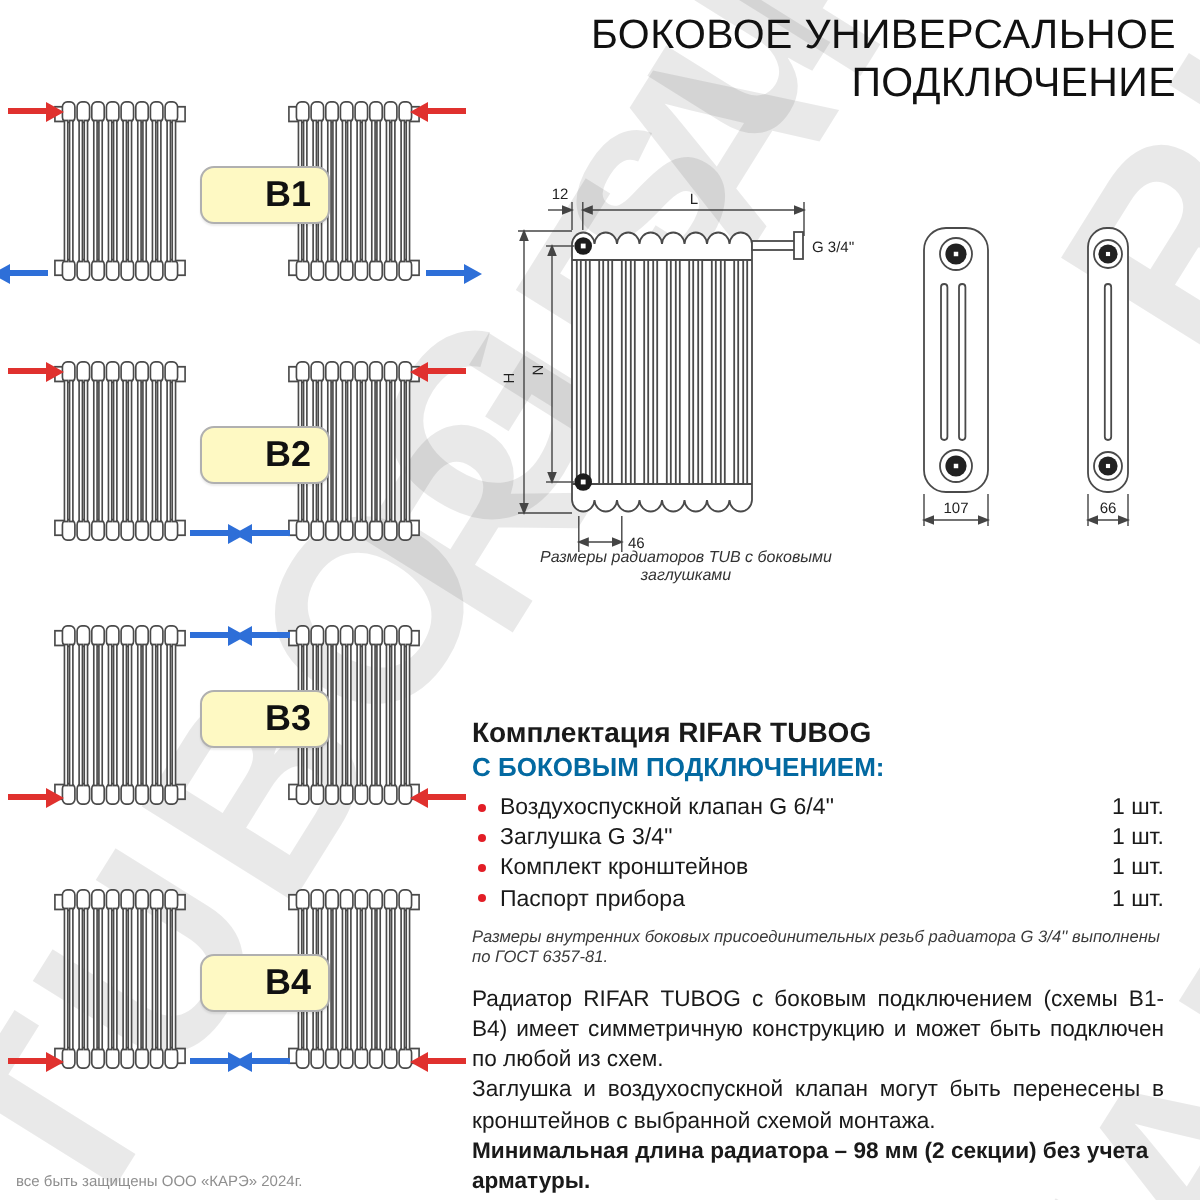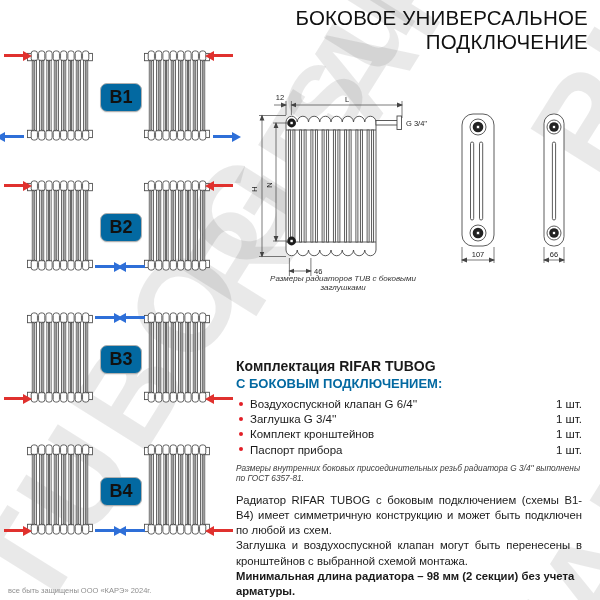--- a/index.html
+++ b/index.html
@@ -15,24 +15,24 @@
 
   
   #title{position:absolute;top:6px;right:12px;text-align:right;font-weight:400;
          font-size:20.5px;line-height:1.18;color:#111;letter-spacing:0.2px;}
 
   
   #schemes{position:absolute;left:0;top:48px;width:250px;height:500px;}
   .scheme-row{position:absolute;left:0;width:250px;height:100px;}
   .rad{position:absolute;top:0;width:66px;height:95px;}
   .rad-l{left:27px;} .rad-r{left:144px;}
-  .blabel{position:absolute;left:100px;top:35px;width:40px;height:27px;background:#0369a1;
+  .blabel{position:absolute;left:100px;top:35px;width:40px;height:27px;background:#fef9c3;
           border:1.5px solid #b0b0b0;border-radius:7px;display:flex;align-items:center;
           justify-content:center;font-weight:bold;font-size:18px;color:#111;
-          box-shadow:0 1px 1px rgba(0,0,0,0.08);}
+          box-shadow:0 1px 1px rgba(0,0,0,0.08);padding-left:23px;}
   .arrow{position:absolute;height:3px;width:20px;}
   .arrow.red{--c:#e0312e;} .arrow.blue{--c:#2e6fd8;}
   .arrow{background:var(--c);}
   .arrow::after{content:"";position:absolute;top:-3.5px;width:0;height:0;
                 border-top:5px solid transparent;border-bottom:5px solid transparent;}
   .arrow.right::after{right:-8px;border-left:9px solid var(--c);}
   .arrow.left::after{left:-8px;border-right:9px solid var(--c);}
   .pos-outer-left-top{left:4px;top:6px;}
   .pos-outer-left-bottom{left:4px;top:87px;}
   .pos-outer-right-top{left:213px;top:6px;}

